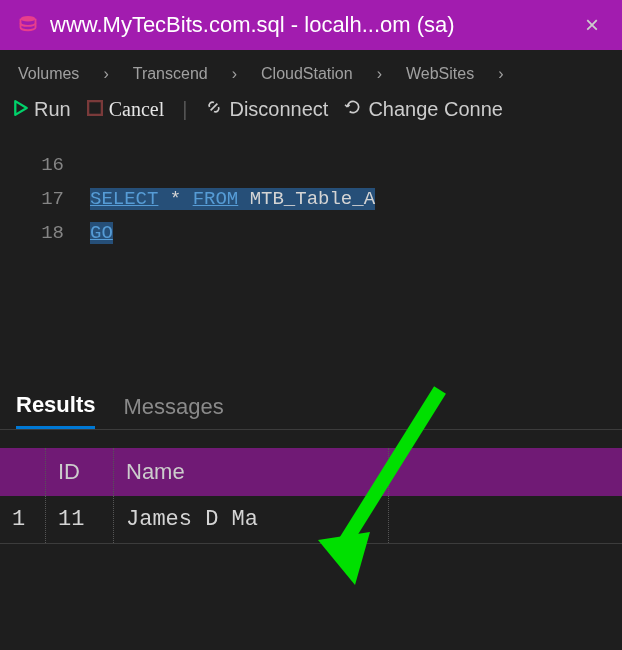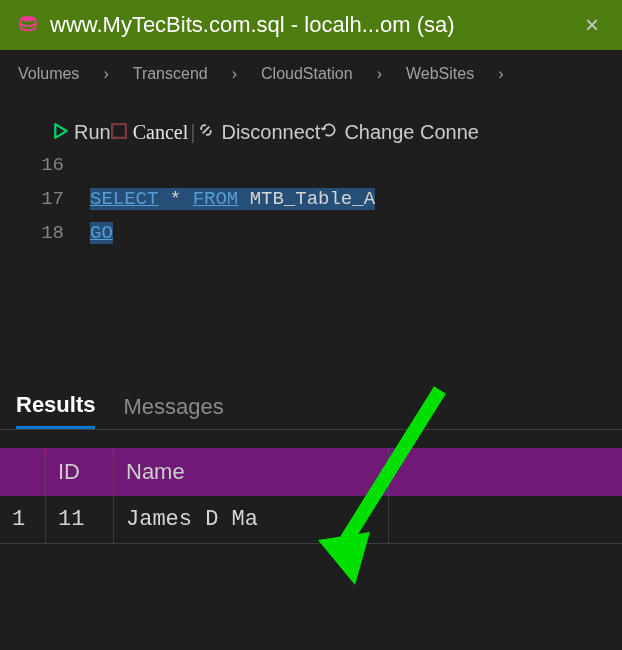--- a/index.html
+++ b/index.html
@@ -9,21 +9,21 @@
     }
     body {
       width: 622px;
       height: 650px;
       background: #1e1e1e;
       font-family: -apple-system, BlinkMacSystemFont, "Segoe UI", sans-serif;
       color: #cccccc;
       overflow: hidden;
     }
     .tab-bar {
-      background: #4d7c0f;
+      background: #a21caf;
       height: 50px;
       display: flex;
       align-items: center;
       padding: 8px 18px;
     }
     .tab-icon {
       width: 20px;
       height: 20px;
       margin-right: 12px;
       display: flex;
@@ -56,26 +56,26 @@
       gap: 24px;
       white-space: nowrap;
       overflow: hidden;
     }
     .breadcrumb-item {
       color: #a0a0a0;
     }
     .toolbar {
       height: 46px;
       display: flex;
-      align-items: flex-end;
+      align-items: flex-start;
       padding: 0 14px;
+      gap: 16px;
       font-size: 20px;
       white-space: nowrap;
       overflow: hidden;
-      margin-left: 40px;
     }
     .toolbar-btn {
       display: flex;
       align-items: center;
       gap: 6px;
       cursor: pointer;
     }
     .run-icon {
       color: #00d26a;
     }

